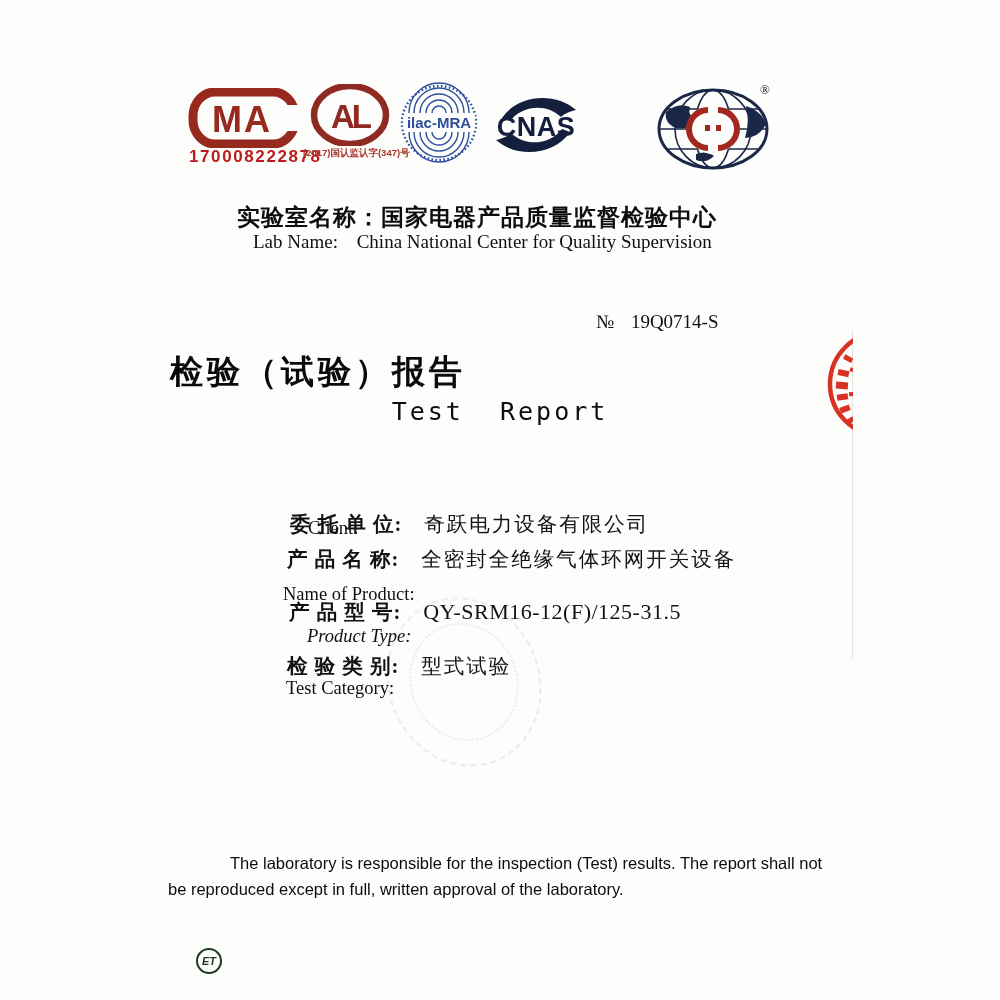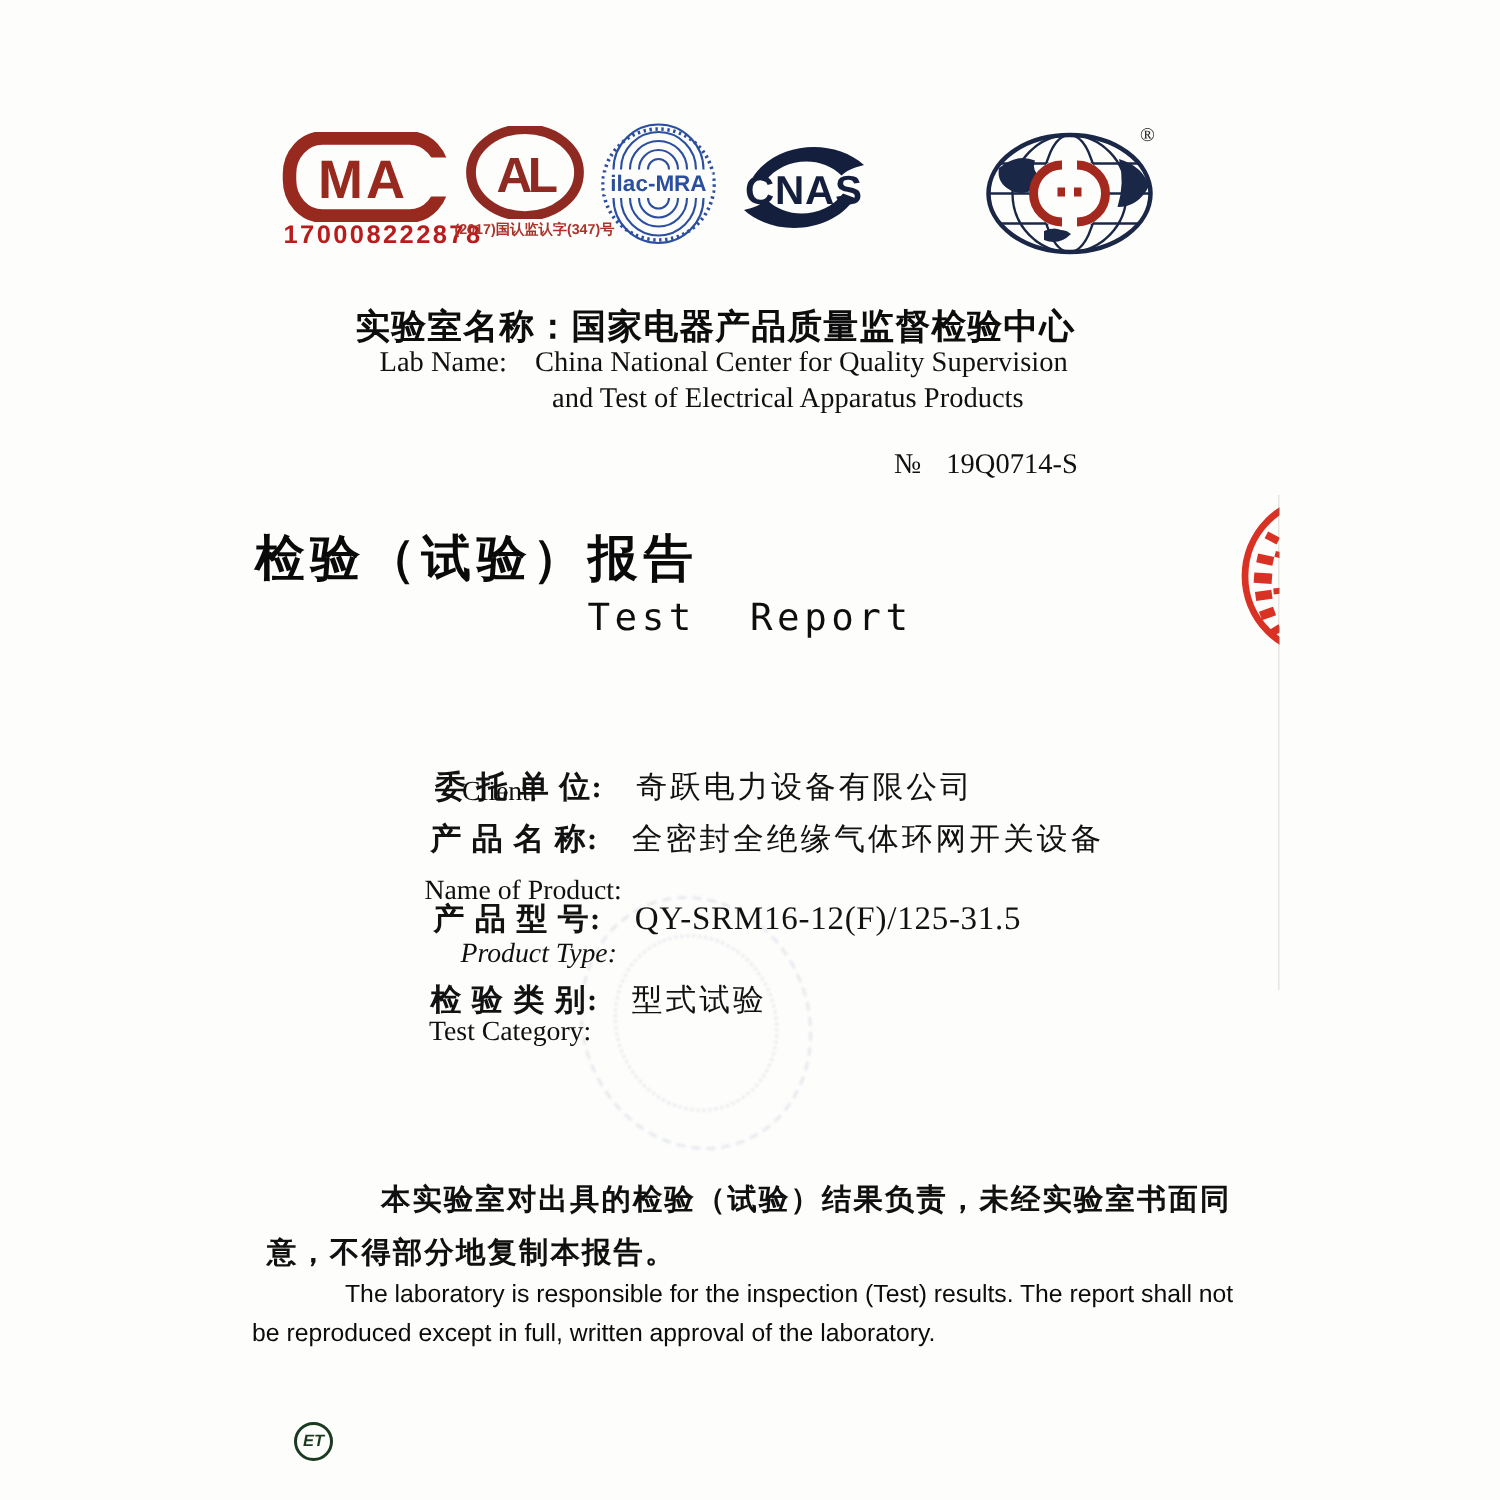--- a/index.html
+++ b/index.html
@@ -136,23 +136,22 @@
       <rect x="54" y="30" width="6" height="29" fill="#fdfdfb"></rect>
     </svg>
   </div>
   <div class="abs reg-mark" style="left:760px;top:82px;">®</div>
 
   <div class="abs lab-cn" style="left:237px;top:202px;">实验室名称：国家电器产品质量监督检验中心</div>
   <div class="abs lab-en" style="left:253px;top:231px;">
     <span>Lab Name:</span>
     <span style="margin-left:14px;">China National Center for Quality Supervision</span>
   </div>
-  <div class="abs lab-en" style="left:368px;top:255px;">and Test of Electrical Apparatus Products</div>
-
-  <div class="abs report-no" style="left:596px;top:299px;">
+
+  <div class="abs report-no" style="left:596px;top:311px;">
     <span>№</span>
     <span style="margin-left:12px;">19Q0714-S</span>
   </div>
 
   <div class="abs seal-clip" style="left:822px;top:324px;">
     <svg width="120" height="128" viewBox="0 0 120 128">
       <circle cx="60" cy="60" r="52" fill="none" stroke="#d93225" stroke-width="4.5"></circle>
       <g fill="#d93225">
         <rect x="22" y="32" width="9" height="5" transform="rotate(28 26 34)"></rect>
         <rect x="16" y="46" width="11" height="6" transform="rotate(12 21 49)"></rect>
@@ -192,20 +191,19 @@
     <span class="val-latin">QY-SRM16-12(F)/125-31.5</span>
   </div>
   <div class="abs f-en" style="left:307px;top:626px;font-style:italic;">Product Type:</div>
 
   <div class="abs f-cn" style="left:287px;top:652px;">
     <span class="lbl">检 验 类 别:</span>
     <span class="val">型式试验</span>
   </div>
   <div class="abs f-en" style="left:286px;top:678px;">Test Category:</div>
 
-  <div class="abs disc-cn" style="left:178px;top:784px;">本实验室对出具的检验（试验）结果负责，未经实验室书面同意，不得部分地复制本报告。</div>
   <div class="abs disc-en" style="left:168px;top:850px;">The laboratory is responsible for the inspection (Test) results. The report shall not be reproduced except in full, written approval of the laboratory.</div>
 
   <div class="abs et-circle" style="left:196px;top:948px;font-style:italic;">
     <span>ET</span>
   </div>
 
 </div>
 
 </body></html>

